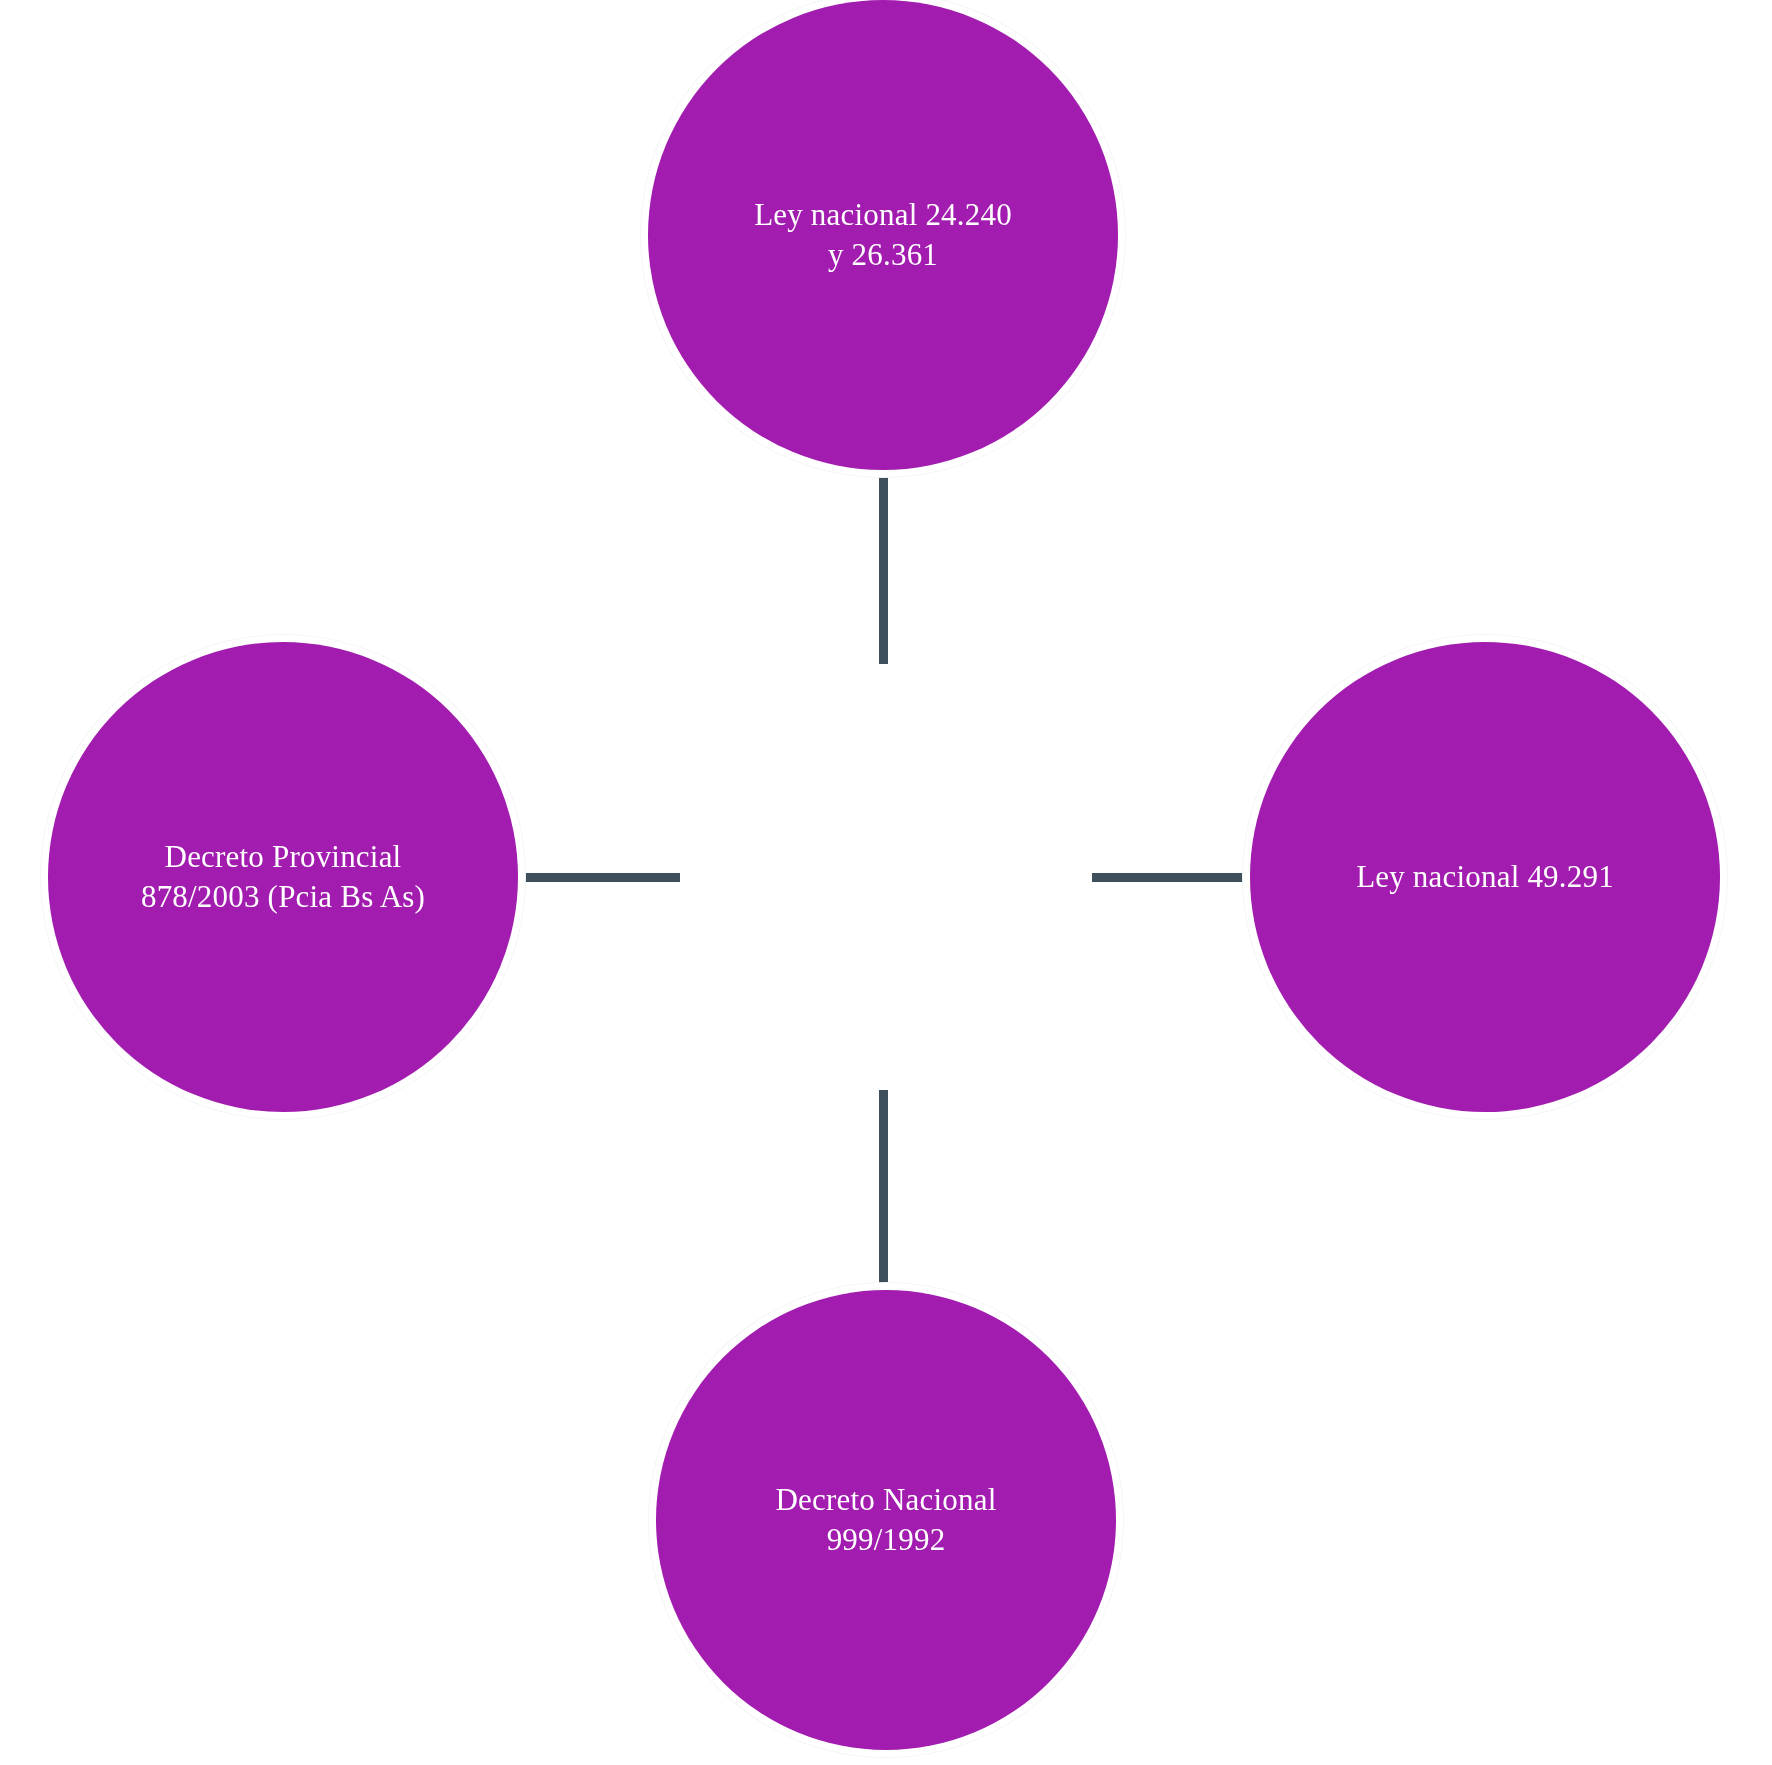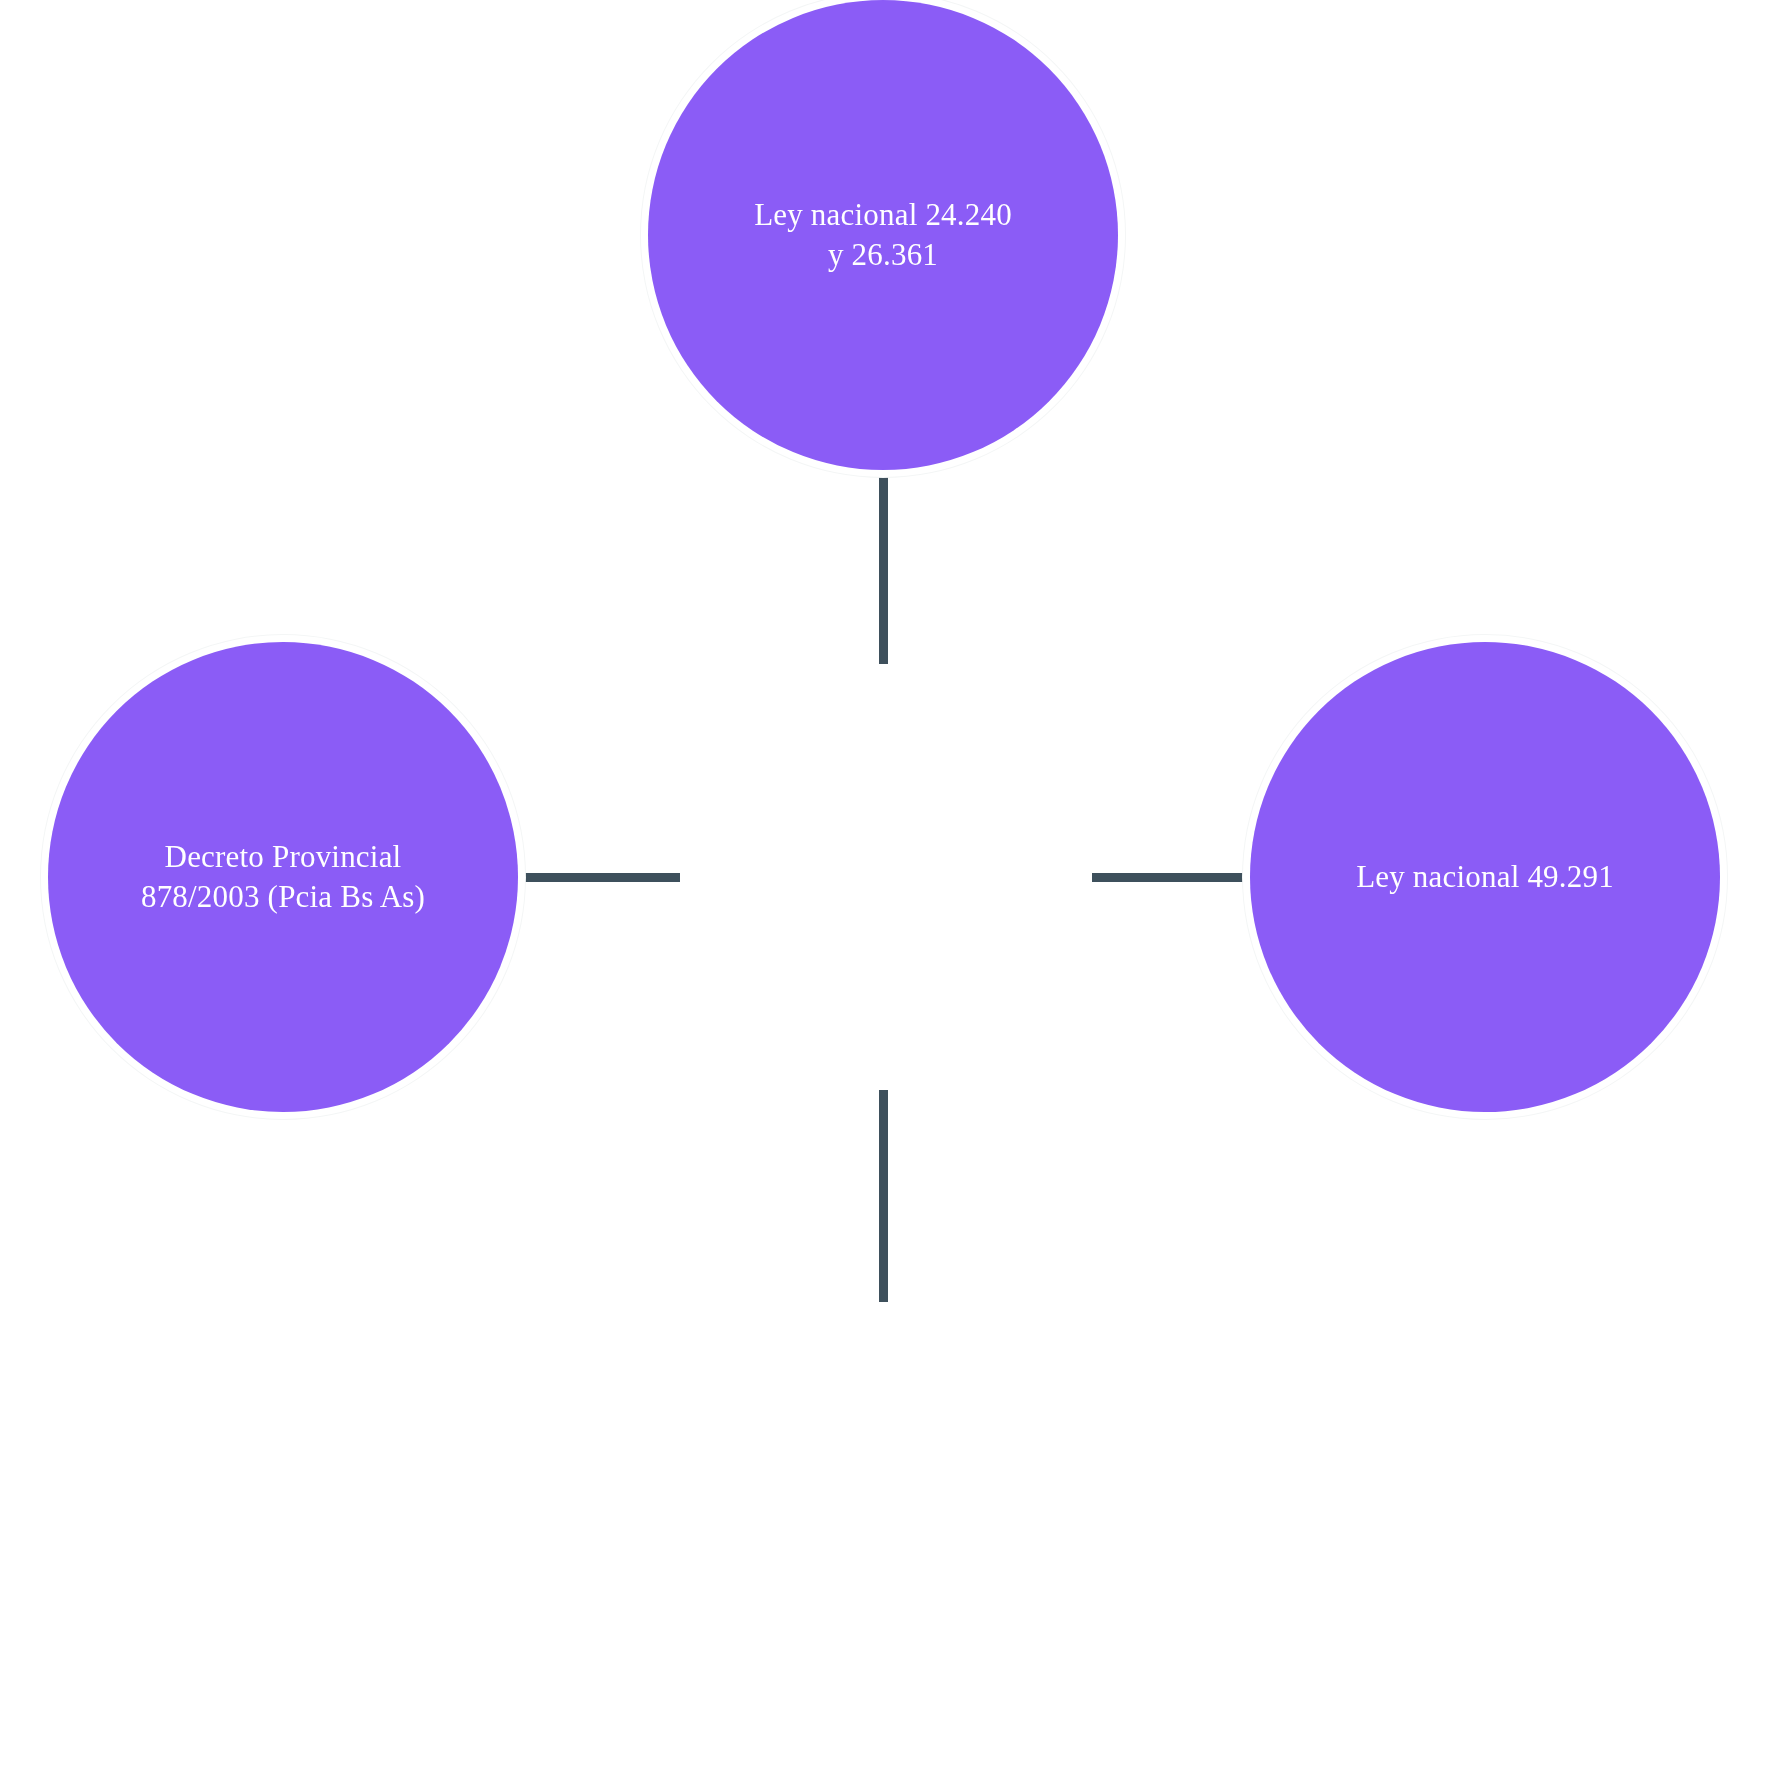--- a/index.html
+++ b/index.html
@@ -26,21 +26,21 @@
     z-index: 1;
   }
   .connector.vertical  { width: 9px; }
   .connector.horizontal{ height: 9px; }
 
   
   .node {
     position: absolute;
     z-index: 2;
     border-radius: 50%;
-    background: #8b5cf6;
+    background: #a21caf;
     box-shadow: 0 0 0 7px #ffffff, 0 0 0 8px #f4f6f6;
     display: flex;
     align-items: center;
     justify-content: center;
     box-sizing: border-box;
   }
   .node .node-label {
     color: #ffffff;
     text-align: center;
     line-height: 1.30;
@@ -85,14 +85,18 @@
   <div class="node satellite" id="node-left">
     <div class="node-label">Decreto Provincial
 878/2003 (Pcia Bs As)</div>
   </div>
 
 
   <div class="node satellite" id="node-right">
     <div class="node-label">Ley nacional 49.291</div>
   </div>
 
+  <div class="node satellite" id="node-bottom">
+    <div class="node-label">Decreto Nacional
+999/1992</div>
+  </div>
 
 </div>
 
 </body></html>

